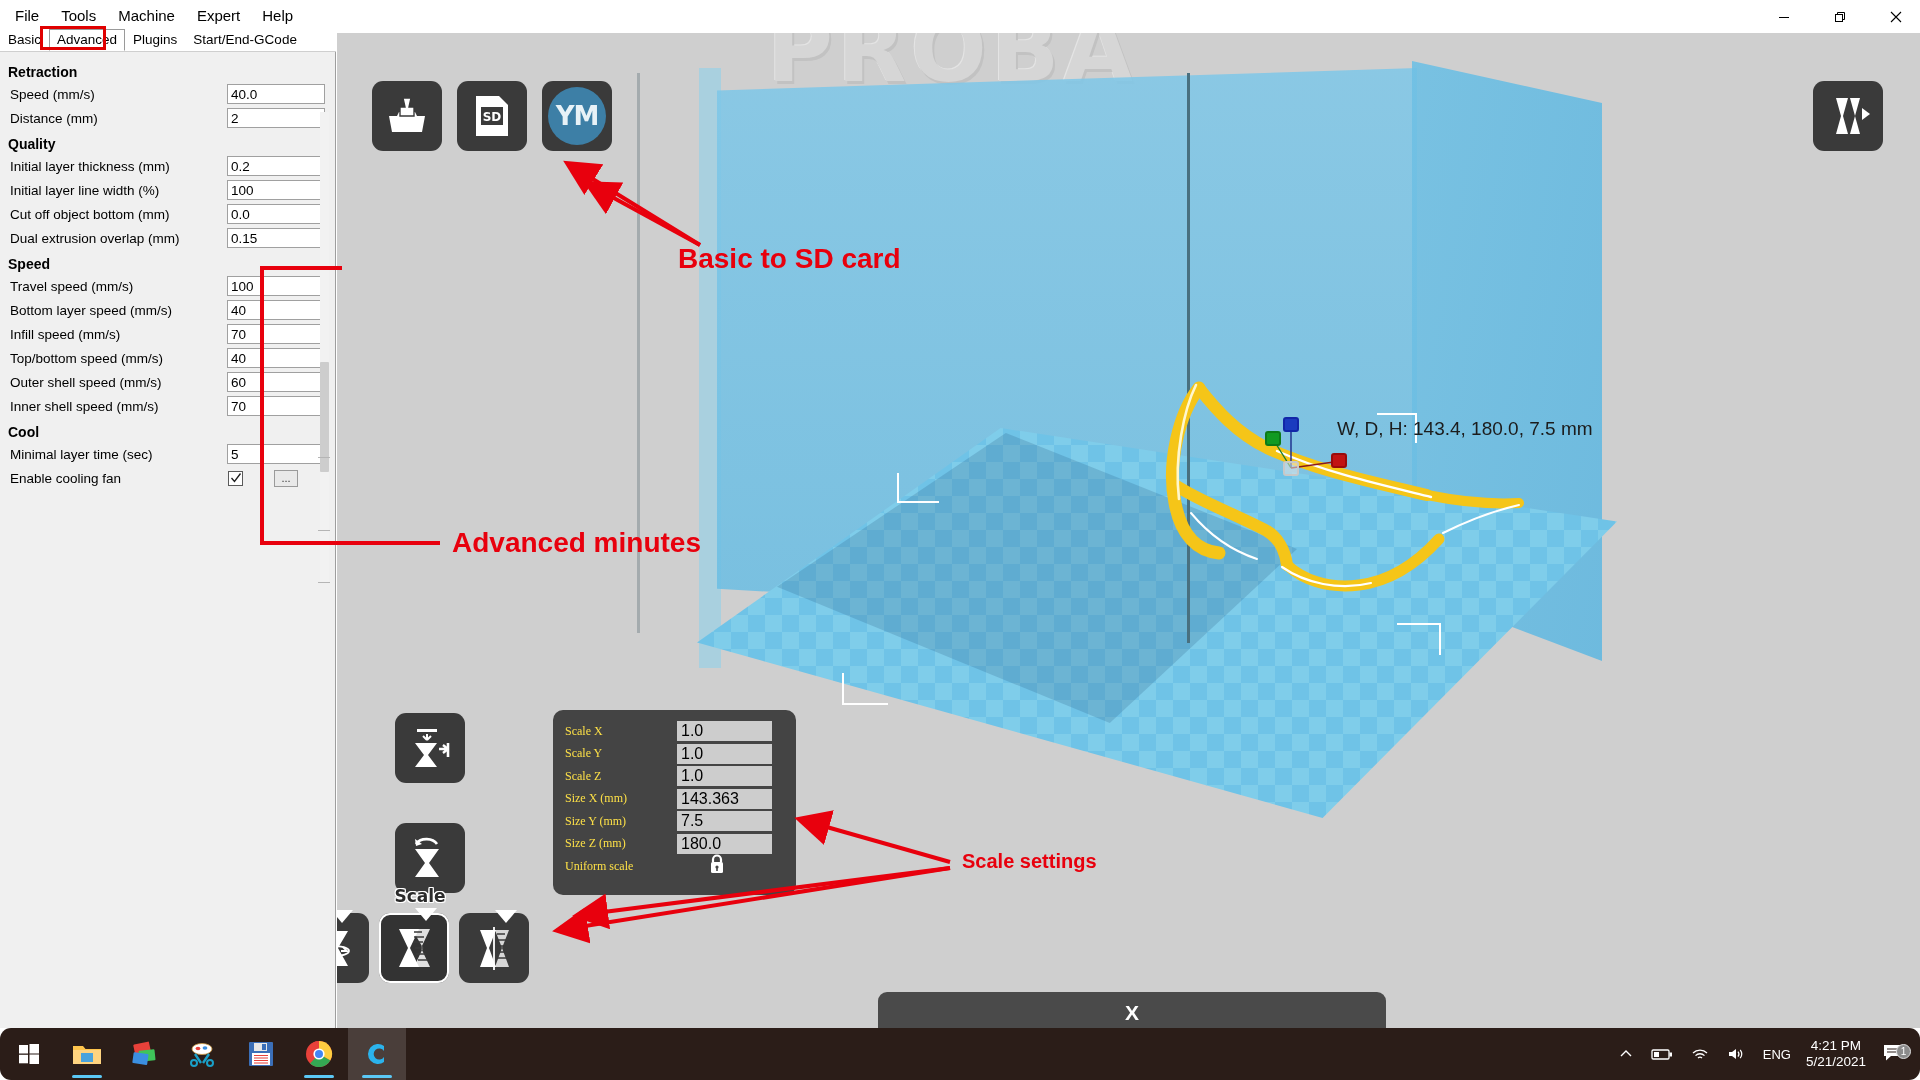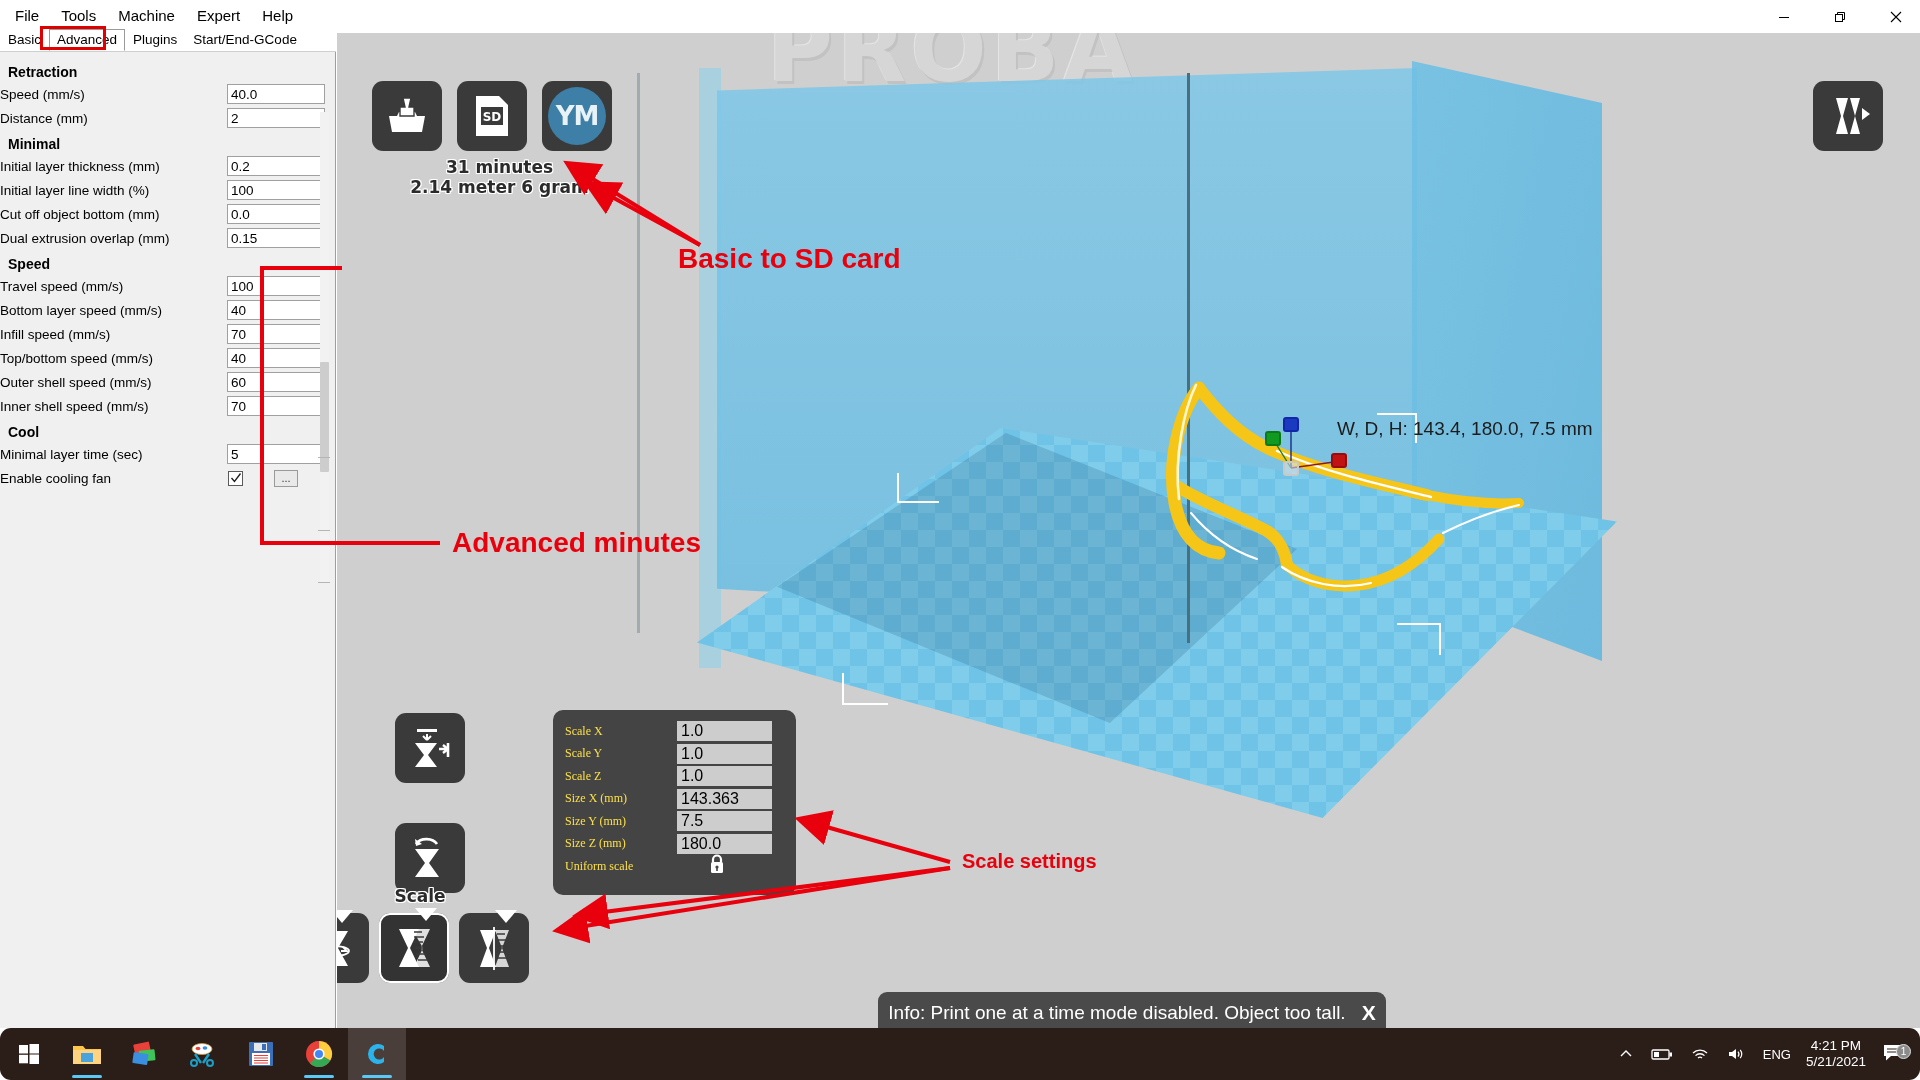--- a/index.html
+++ b/index.html
@@ -45,21 +45,21 @@
   .settings {
     position:absolute; left:0; top:52px; width:336px; height:976px;
     background:#f0f0f0; border-right:1px solid #9e9e9e;
     padding:6px 0 0 0;
   }
   .grp-head {
     font-size:14px; font-weight:bold; color:#000;
     padding:6px 0 2px 8px; position:relative;
   }
   .srow {
-    display:flex; align-items:center; height:24px; padding-left:0; padding-right:10px;
+    display:flex; align-items:center; height:24px; padding-left:10px; padding-right:10px;
   }
   .slabel { font-size:13.5px; color:#000; flex:0 0 auto; white-space:nowrap; }
   .sfield {
     margin-left:auto; width:98px; height:20px;
     border:1px solid #a0a0a0; background:#ffffff;
     font-size:13.5px; color:#000; padding:0 3px; line-height:18px;
     font-family:"Liberation Sans", sans-serif;
   }
   .scheckwrap { margin-left:auto; width:98px; display:flex; align-items:center; }
   .scheck {
@@ -285,21 +285,21 @@
     <div class="grp-head">Retraction</div>
     <div class="srow">
       <span class="slabel">Speed (mm/s)</span>
       <input class="sfield" value="40.0" style="">
     </div>
     <div class="srow">
       <span class="slabel">Distance (mm)</span>
       <input class="sfield" value="2" style="">
     </div>
 
-    <div class="grp-head">Minimal</div>
+    <div class="grp-head">Quality</div>
     <div class="srow">
       <span class="slabel">Initial layer thickness (mm)</span>
       <input class="sfield" value="0.2" style="">
     </div>
     <div class="srow">
       <span class="slabel">Initial layer line width (%)</span>
       <input class="sfield" value="100" style="">
     </div>
     <div class="srow">
       <span class="slabel">Cut off object bottom (mm)</span>
@@ -416,24 +416,20 @@
     <div class="vtool" style="left:120px; top:48px;">
       <svg width="40" height="44" viewBox="0 0 40 44">
         <path d="M4 2 H27 L36 11 V42 H4 Z" fill="#fff"></path>
         <rect x="9" y="13" width="22" height="18" fill="#3a3a3a"></rect>
         <text x="20" y="27" font-size="12" font-weight="bold" fill="#fff" text-anchor="middle" font-family="DejaVu Sans, sans-serif">SD</text>
       </svg>
     </div>
     <div class="ytool" style="left:205px; top:48px;">
       <span class="ym-circle">YM</span>
     </div>
-    <div class="outline-text" style="left:35px; top:124px; width:255px;">
-      <div>31 minutes</div>
-      <div>2.14 meter 6 gram</div>
-    </div>
 
     <div class="vtool" style="right:37px; top:48px;">
       <svg width="48" height="48" viewBox="0 0 48 48">
         <path d="M12 6 L24 6 L19 24 L24 42 L12 42 L17 24 Z" fill="#fff"></path>
         <path d="M26 6 L36 6 L31 24 L36 42 L26 42 L31 24 Z" fill="#fff"></path>
         <path d="M38 16 L46 22 L38 28 Z" fill="#fff"></path>
       </svg>
     </div>
 
     <div class="vtool" style="left:58px; top:680px;">
@@ -540,21 +536,20 @@
     <path d="M950 862 L802 820" stroke="#e8000d" stroke-width="4" fill="none" marker-end="url(#ah)"></path>
     <path d="M950 868 L560 930" stroke="#e8000d" stroke-width="4" fill="none" marker-end="url(#ah)"></path>
     <path d="M950 868 L580 915" stroke="#e8000d" stroke-width="4" fill="none" marker-end="url(#ah)"></path>
   </svg>
 
   <div class="anno anno-sd">Basic to SD card</div>
   <div class="anno anno-adv">Advanced minutes</div>
   <div class="anno anno-scale">Scale settings</div>
 
   <div class="infobar">
-    <span>Info: Print one at a time mode disabled. Object too tall.</span>
     <span class="x">X</span>
   </div>
 
   <div class="taskbar">
     <div class="tb-item">
       <svg width="22" height="22" viewBox="0 0 22 22">
         <rect x="1" y="2" width="9" height="8.5" fill="#fff"></rect>
         <rect x="11.5" y="1" width="9.5" height="9.5" fill="#fff"></rect>
         <rect x="1" y="11.8" width="9" height="8.5" fill="#fff"></rect>
         <rect x="11.5" y="11.5" width="9.5" height="9.5" fill="#fff"></rect>

